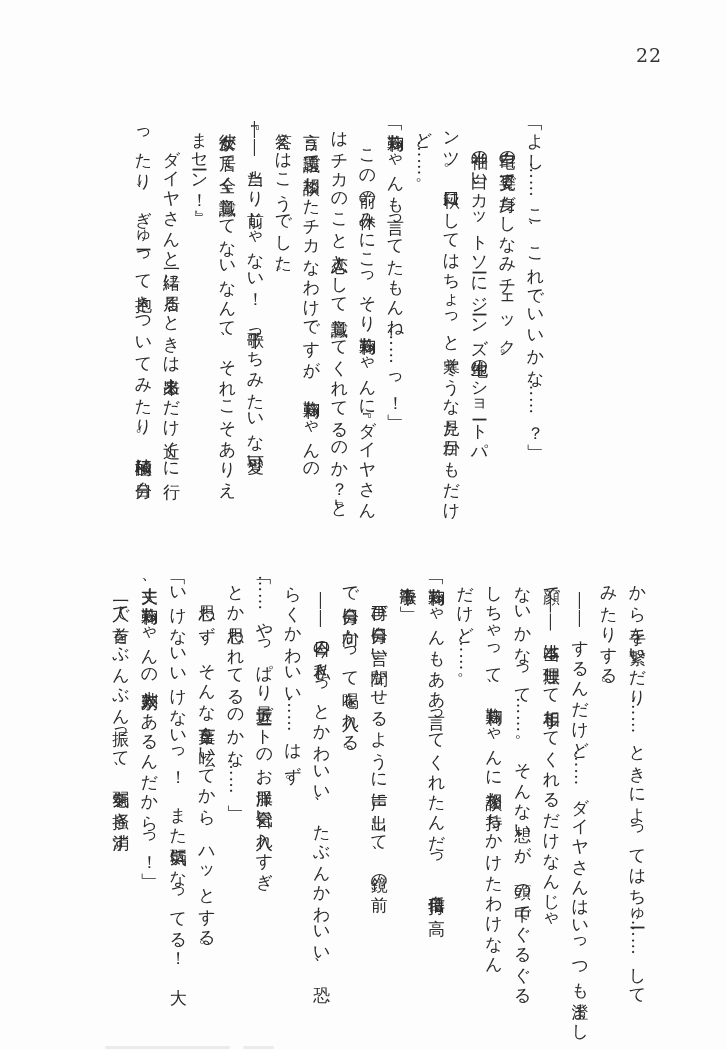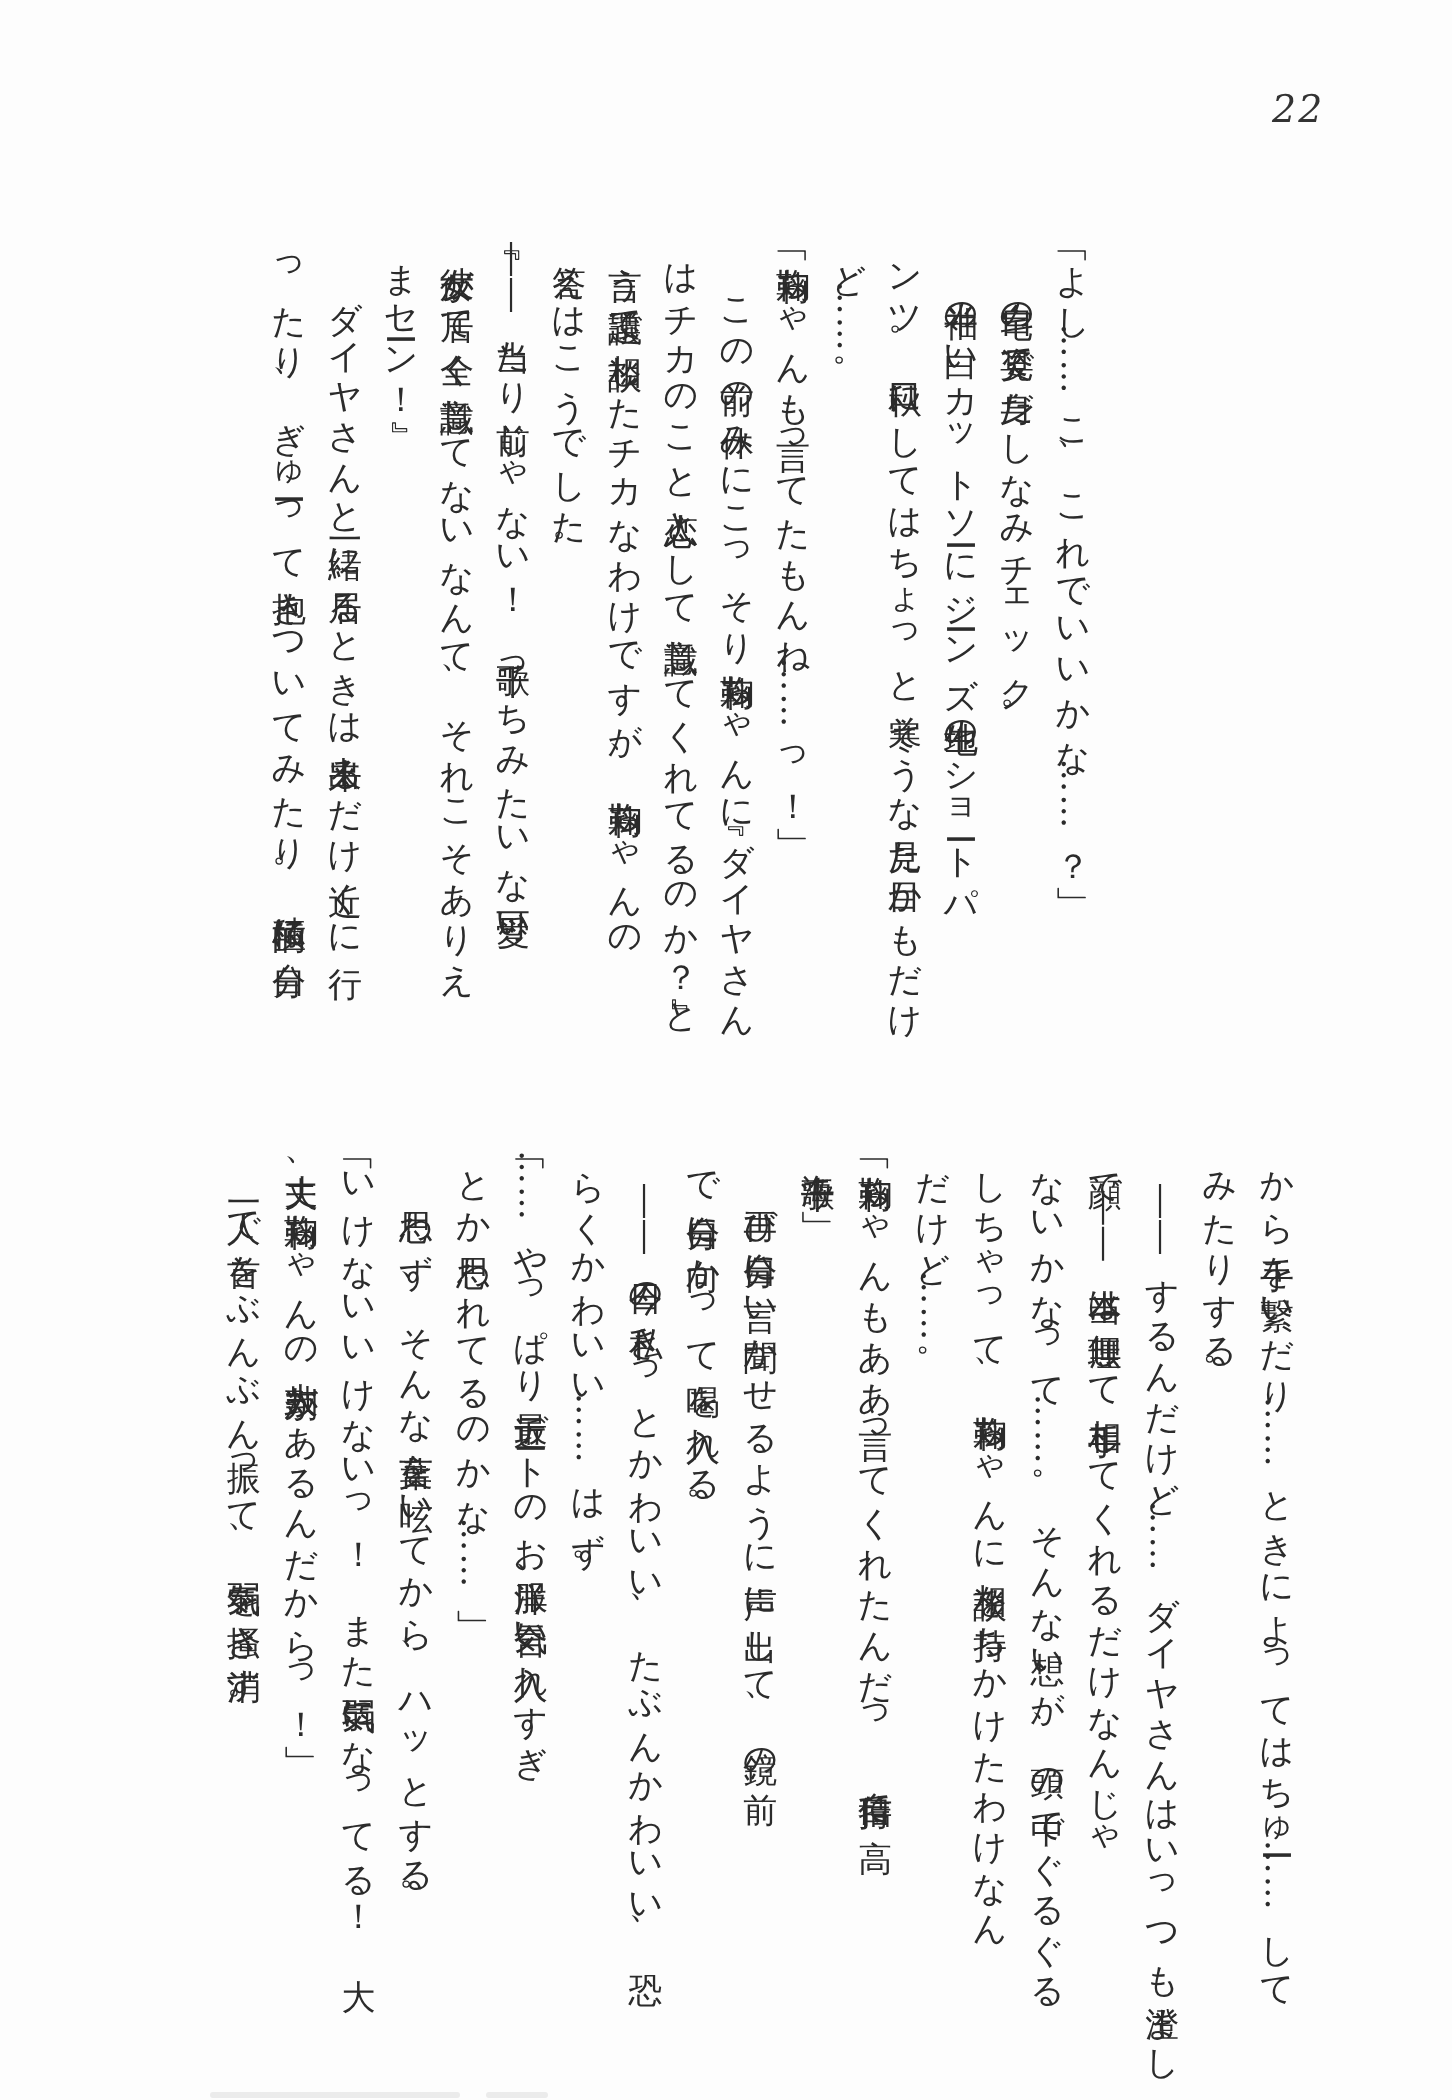--- a/index.html
+++ b/index.html
@@ -15,21 +15,20 @@
     overflow: hidden;
     font-family: "DejaVu Serif", "Liberation Serif", serif;
   }
   .page-number {
     position: absolute;
     top: 44px;
     left: 636px;
     font-size: 19px;
     letter-spacing: 1px;
     color: #333333;
-    font-style: italic;
   }
   .text-block {
     position: absolute;
     writing-mode: vertical-rl;
     text-orientation: mixed;
     color: #2b2b2b;
     font-size: 17px;
     letter-spacing: 1px;
     white-space: nowrap;
   }

